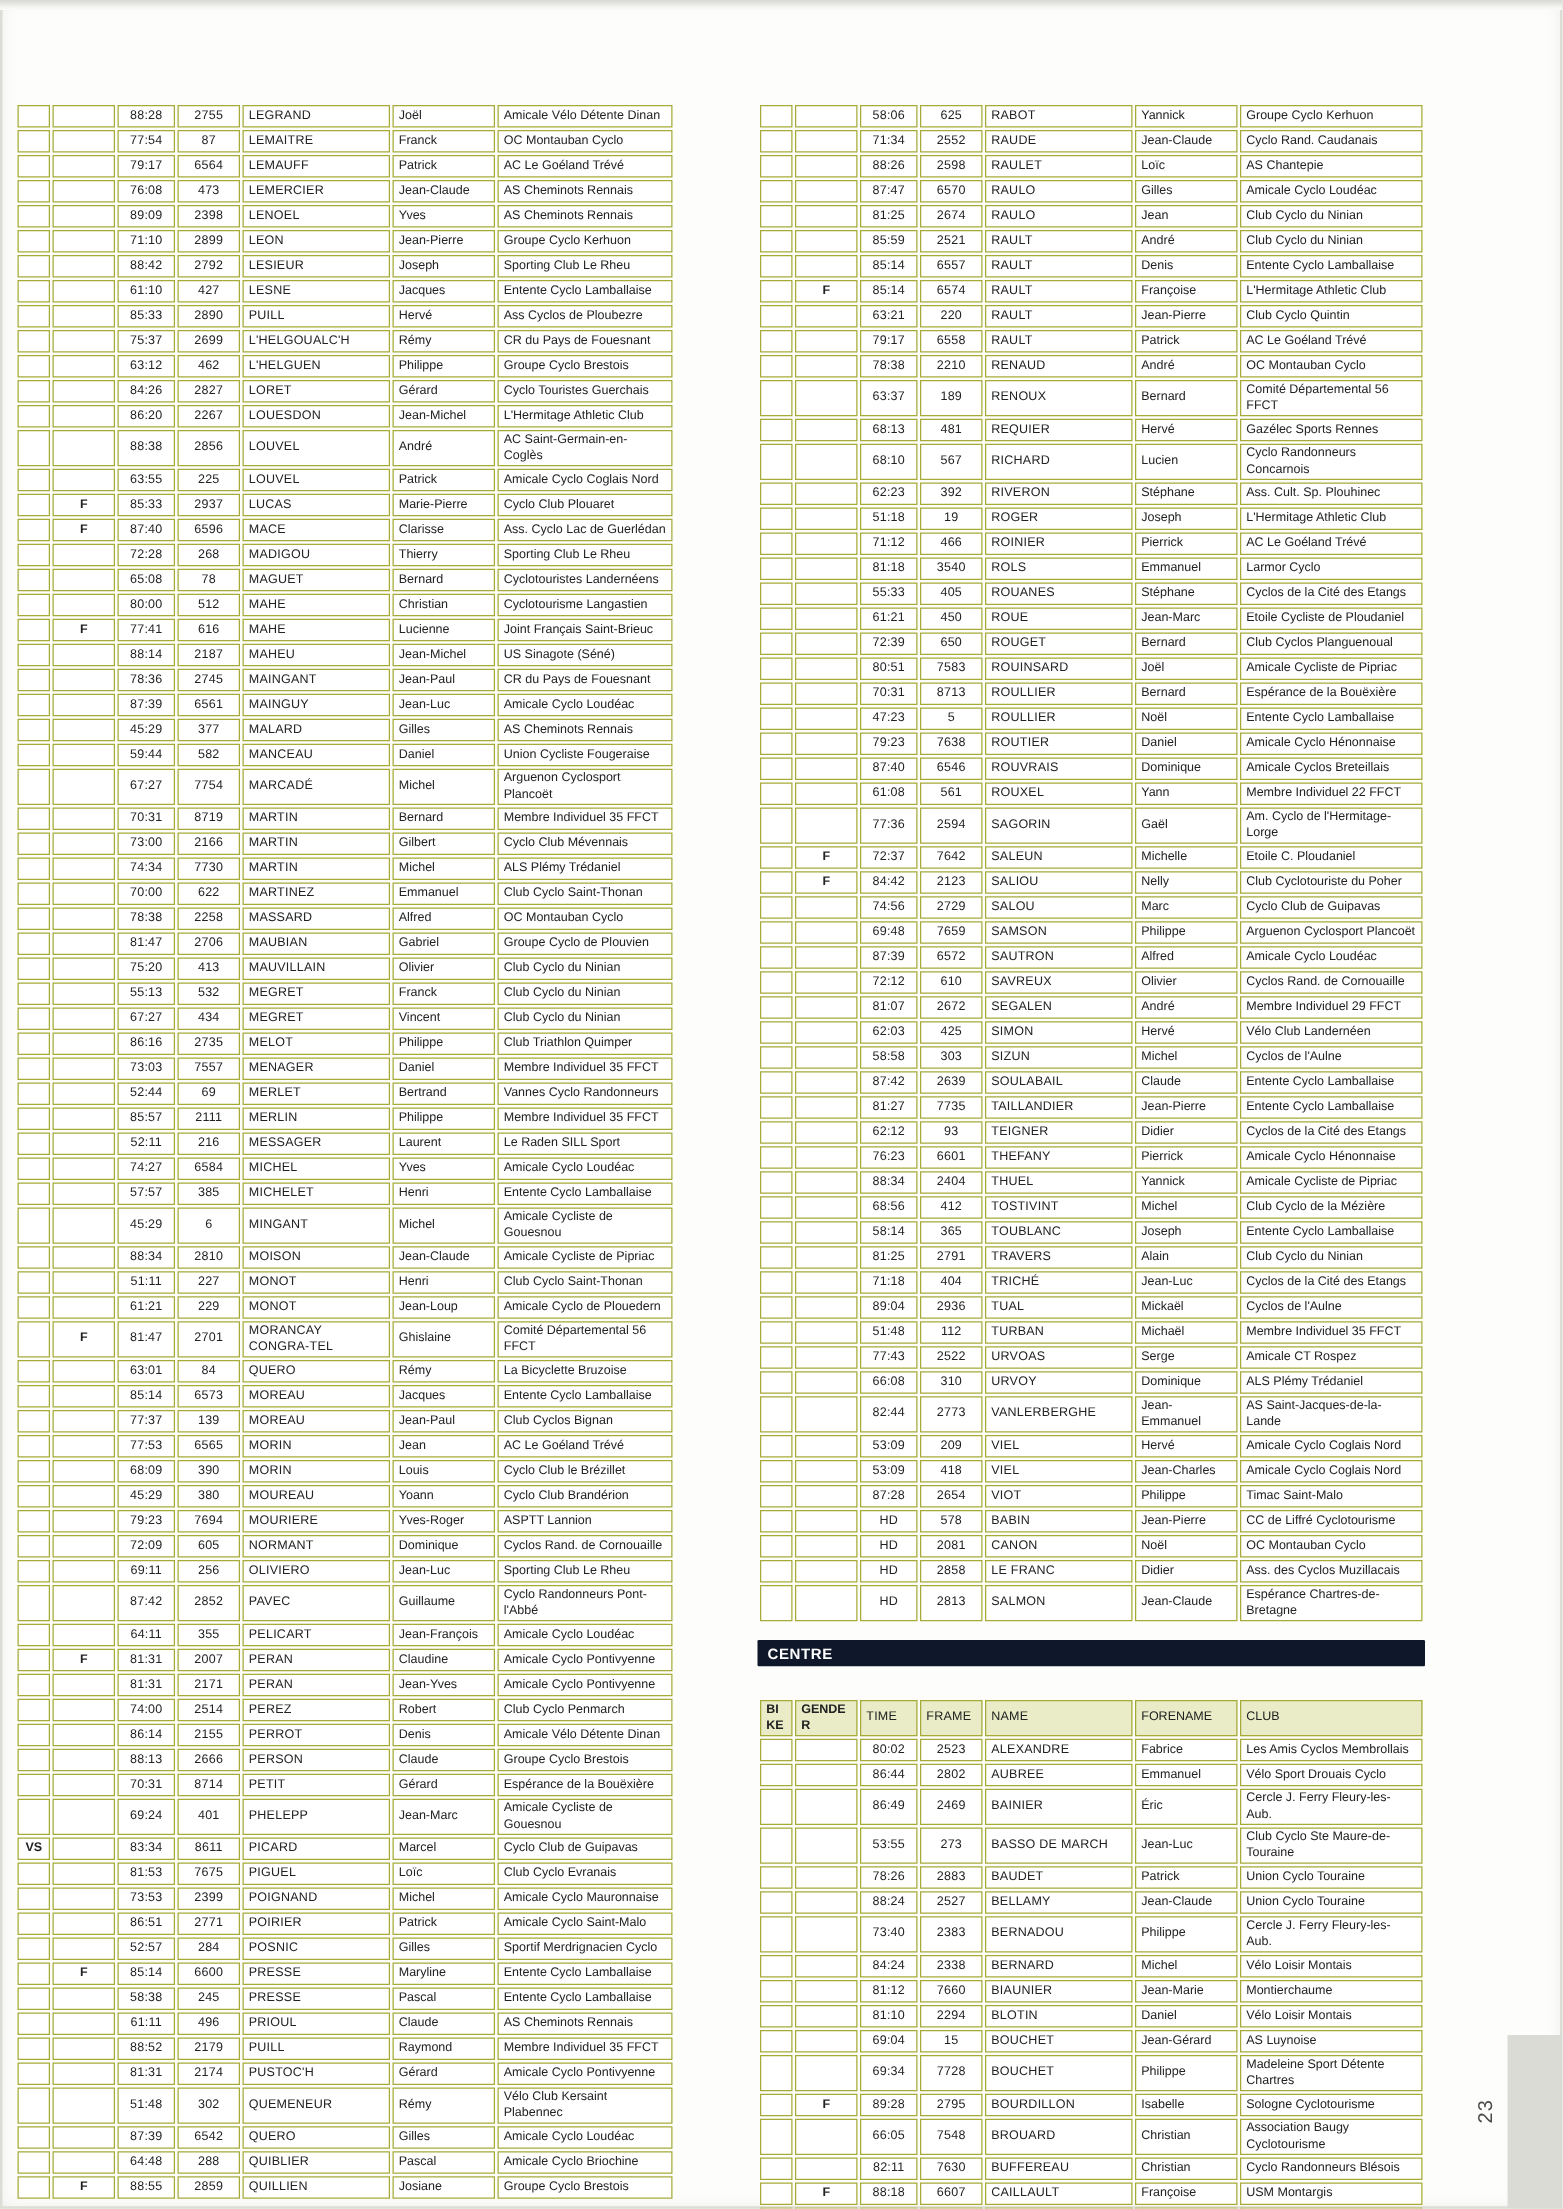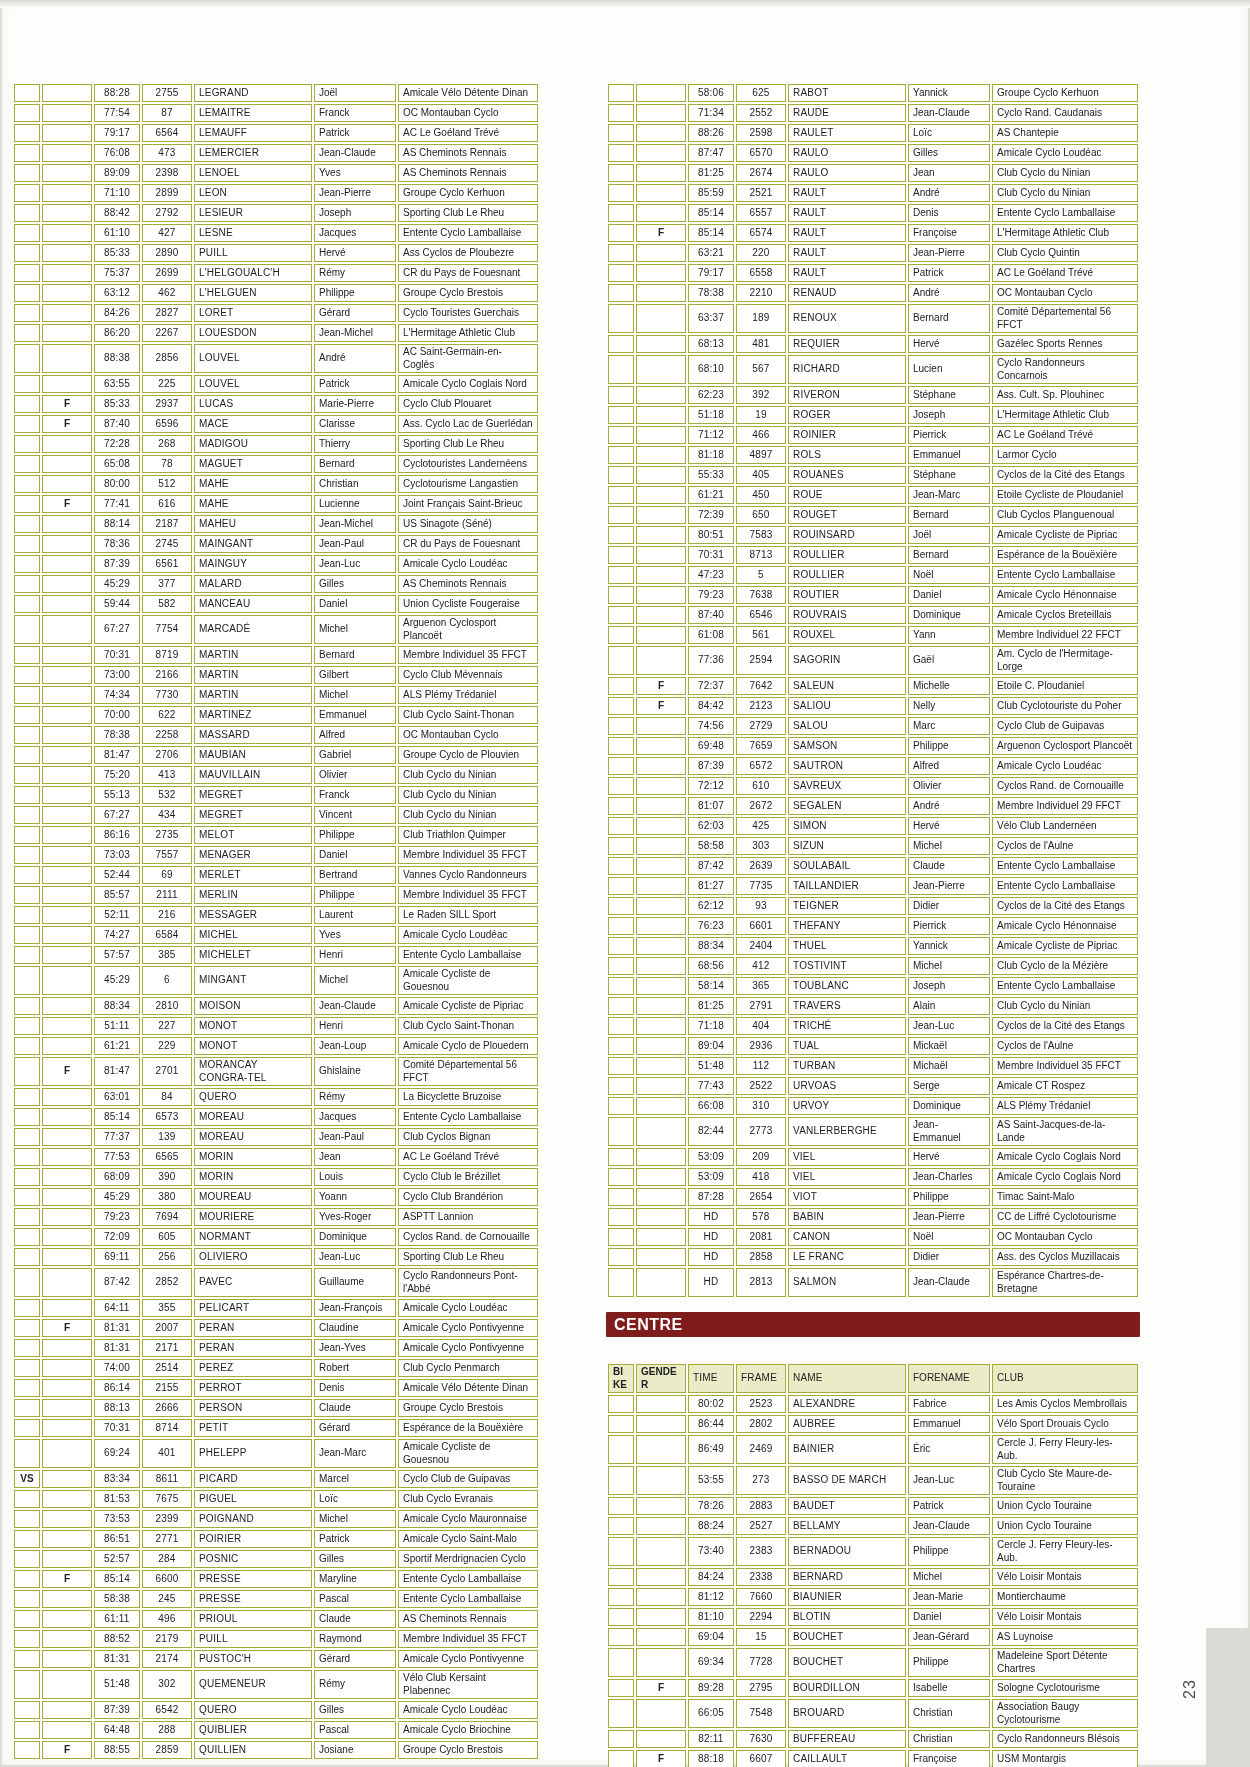--- a/index.html
+++ b/index.html
@@ -7,21 +7,21 @@
   .col{position:absolute;top:57px;}
   .col-left{left:12px;width:528px;}
   .col-right{left:606px;width:534px;}
   table.tbl{border-collapse:separate;border-spacing:2px 2.5px;table-layout:fixed;width:100%;margin-top:25px;}
   table.tbl td{border:1.5px solid #a6ab38;background:#fff;padding:1px 4px;font-size:10px;line-height:1.25;color:#222;height:14px;vertical-align:middle;word-wrap:break-word;}
   td.c0,td.c1{text-align:center;color:#a9af35;font-weight:700;font-size:9.5px;}
   td.c2,td.c3{text-align:center;letter-spacing:.2px;}
   td.c4{font-size:10px;letter-spacing:.2px;}
   thead td{background:#e9ecc6 !important;font-weight:400;color:#1a1a1a;text-align:left !important;font-size:10px;}
   thead td.c0,thead td.c1,thead td.c2,thead td.c3{text-align:center;}
-  .centre-bar{margin-top:13px;background:#7f1d1d;color:#fff;font-weight:700;font-size:16px;letter-spacing:.5px;padding:4px 8px 3px 8px;border-radius:1px;}
+  .centre-bar{margin-top:13px;background:#0f172a;color:#fff;font-weight:700;font-size:12px;letter-spacing:.5px;padding:4px 8px 3px 8px;border-radius:1px;}
   .centre-tbl{margin-top:1px;}
   .page-number{position:absolute;left:1180px;top:1680px;transform:rotate(-90deg);transform-origin:center;color:#4b4b4b;font-size:16px;letter-spacing:1px;}
   .scan-block{position:absolute;left:1206px;top:1628px;width:44px;height:139px;background:#dbdbd5;}
   .scan-edge-top{position:absolute;left:0;top:0;width:100%;height:8px;background:linear-gradient(#d9d9d3,#fdfdfb);}
 </style>
 </head>
 <body>
 
 <div class="page">
   <div class="scan-edge-top"></div>
@@ -924,21 +924,21 @@
             <td class="c2">71:12</td>
             <td class="c3">466</td>
             <td class="c4">ROINIER</td>
             <td class="c5">Pierrick</td>
             <td class="c6">AC Le Goéland Trévé</td>
           </tr>
           <tr>
             <td class="c0"></td>
             <td class="c1"></td>
             <td class="c2">81:18</td>
-            <td class="c3">4897</td>
+            <td class="c3">3540</td>
             <td class="c4">ROLS</td>
             <td class="c5">Emmanuel</td>
             <td class="c6">Larmor Cyclo</td>
           </tr>
           <tr>
             <td class="c0"></td>
             <td class="c1"></td>
             <td class="c2">55:33</td>
             <td class="c3">405</td>
             <td class="c4">ROUANES</td>

